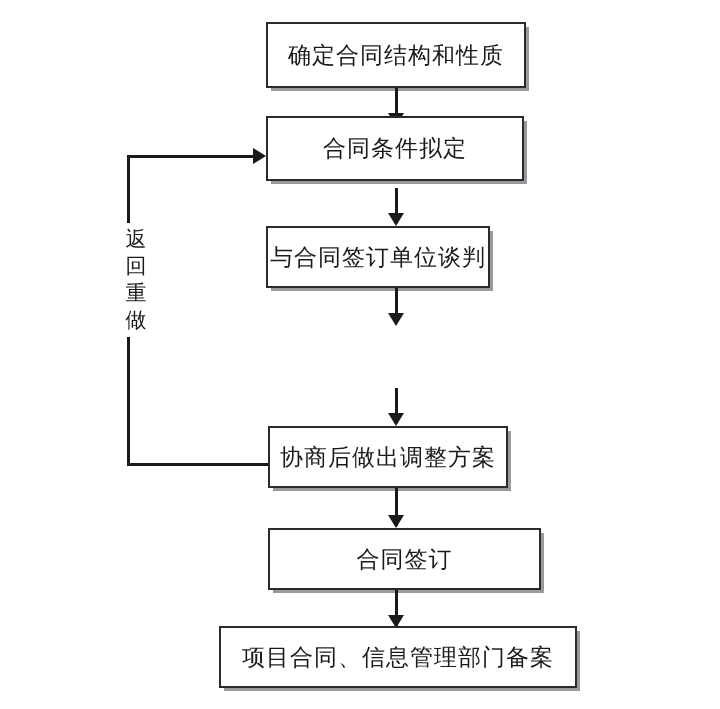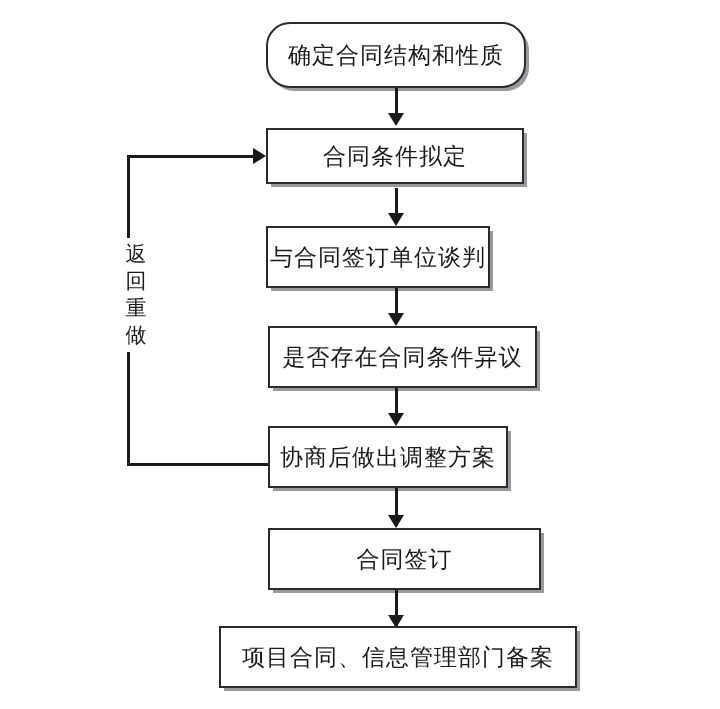--- a/index.html
+++ b/index.html
@@ -72,44 +72,41 @@
     word-break: break-all;
     background: #ffffff;
     padding: 3px 1px;
   }
 </style>
 </head>
 <body>
 
 <div id="chart-root">
 
-  <div class="node" style="left:266px; top:22px; width:260px; height:66px;border-radius:24px;">
+  <div class="node" style="left:266px; top:22px; width:260px; height:66px;">
     <span class="node-label">确定合同结构和性质</span>
   </div>
 
   <div class="connector v-line" style="left:395px; top:88px; height:32px;"></div>
   <div class="arrow-down" style="left:388px; top:113px;"></div>
 
-  <div class="node" style="left:266px; top:128px; width:258px; height:56px;">
+  <div class="node" style="left:266px; top:116px; width:258px; height:65px;">
     <span class="node-label">合同条件拟定</span>
   </div>
 
   <div class="connector v-line" style="left:395px; top:188px; height:34px;"></div>
   <div class="arrow-down" style="left:388px; top:213px;"></div>
 
   <div class="node" style="left:266px; top:226px; width:224px; height:62px;">
     <span class="node-label">与合同签订单位谈判</span>
   </div>
 
   <div class="connector v-line" style="left:395px; top:288px; height:34px;"></div>
   <div class="arrow-down" style="left:388px; top:313px;"></div>
 
-  <div class="node" style="left:268px; top:326px; width:269px; height:62px;">
-    <span class="node-label">是否存在合同条件异议</span>
-  </div>
 
   <div class="connector v-line" style="left:395px; top:388px; height:34px;"></div>
   <div class="arrow-down" style="left:388px; top:413px;"></div>
 
   <div class="node" style="left:268px; top:426px; width:240px; height:62px;">
     <span class="node-label">协商后做出调整方案</span>
   </div>
 
   <div class="connector v-line" style="left:395px; top:488px; height:38px;"></div>
   <div class="arrow-down" style="left:388px; top:515px;"></div>
@@ -123,15 +120,15 @@
 
   <div class="node" style="left:219px; top:626px; width:358px; height:62px;">
     <span class="node-label">项目合同、信息管理部门备案</span>
   </div>
 
   <div class="connector h-line" style="left:127px; top:463px; width:141px;"></div>
   <div class="connector v-line" style="left:127px; top:155px; height:311px;"></div>
   <div class="connector h-line" style="left:127px; top:155px; width:130px;"></div>
   <div class="arrow-right" style="left:253px; top:148px;"></div>
 
-  <div class="loop-label" style="left:122px; top:238px;">返回重做</div>
+  <div class="loop-label" style="left:122px; top:223px;">返回重做</div>
 
 </div>
 
 </body></html>

